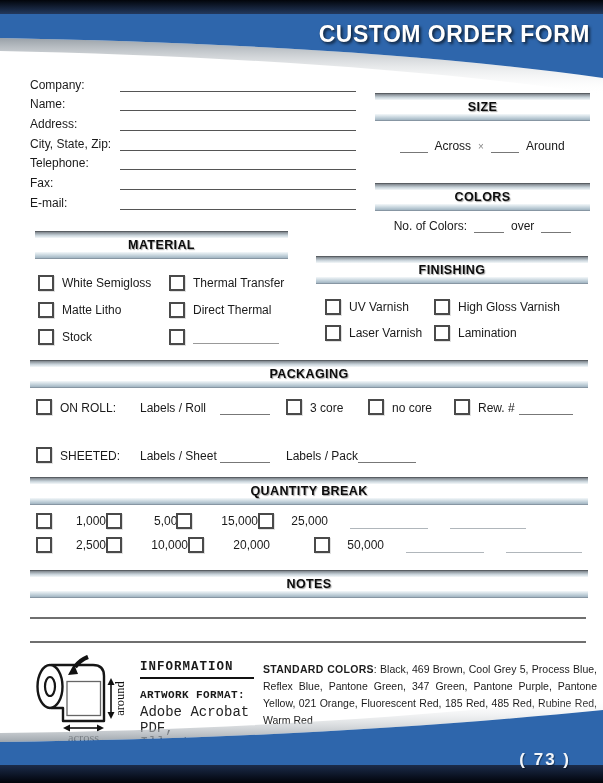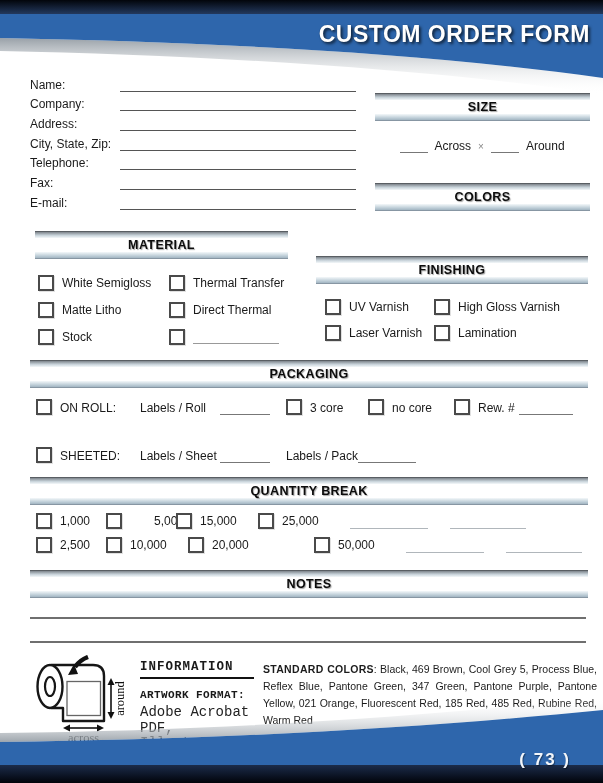--- a/index.html
+++ b/index.html
@@ -60,21 +60,21 @@
   }
   .times{font-size:10px;color:#888;margin:0 1px;line-height:13px;}
 
   
   .ck-row{display:flex;align-items:center;font-size:12px;}
   .ck-row .lbl{margin-left:8px;}
 
   
   .pk-row{position:absolute;left:36px;width:548px;display:flex;align-items:flex-end;font-size:12px;}
   .pk-row .cb{align-self:flex-end;margin-bottom:0;}
-  .qb-cell{display:flex;align-items:center;}
+  .qb-cell{display:flex;align-items:center;justify-content:space-between;}
   .qb-cell .lbl{margin-left:8px;}
 
   .note-line{position:absolute;left:30px;width:556px;border-top:2px solid #6f6f6f;}
 
   
   .info-block{position:absolute;left:140px;top:660px;width:122px;font-family:Liberation Mono, monospace;}
   .info-title{font-size:12.5px;font-weight:bold;letter-spacing:1px;}
   .info-rule{border-top:2px solid #111;width:114px;margin:3px 0 10px 0;}
   .artwork-label{font-size:11px;font-weight:bold;letter-spacing:.4px;margin-bottom:4px;}
   .artwork-line{font-size:14px;color:#222;line-height:15.5px;}
@@ -102,25 +102,25 @@
       </linearGradient>
     </defs>
     <path d="M0,38 C200,42 420,52 603,78 L603,94 C420,68 200,55 0,51 Z" fill="url(#gShadowDown)"></path>
     <path d="M0,0 H603 V78 C420,52 200,42 0,38 Z" fill="#2e66ac"></path>
     <rect x="0" y="0" width="603" height="14" fill="url(#gDark)"></rect>
   </svg>
   <div class="hdr-title">CUSTOM ORDER FORM</div>
 
   <div class="contact">
     <div class="c-row">
+      <span class="c-label">Company:</span>
+      <span class="c-line"></span>
+    </div>
+    <div class="c-row">
       <span class="c-label">Name:</span>
-      <span class="c-line"></span>
-    </div>
-    <div class="c-row">
-      <span class="c-label">Company:</span>
       <span class="c-line"></span>
     </div>
     <div class="c-row">
       <span class="c-label">Address:</span>
       <span class="c-line"></span>
     </div>
     <div class="c-row">
       <span class="c-label">City, State, Zip:</span>
       <span class="c-line"></span>
     </div>
@@ -148,20 +148,26 @@
     <span class="lbl" style="margin:0 6px;">Across</span>
     <span class="times">×</span>
     <span class="wline" style="width:28px;margin-left:6px;"></span>
     <span class="lbl" style="margin-left:7px;">Around</span>
   </div>
 
   <div class="sec-head" style="left:375px;top:183px;width:215px;">
     <div class="bar bar-top"></div>
     <div class="sec-title">COLORS</div>
     <div class="bar bar-bottom"></div>
+  </div>
+  <div class="inline-row" style="left:375px;top:219px;width:215px;">
+    <span class="lbl">No. of Colors:</span>
+    <span class="wline" style="width:30px;margin:0 7px;"></span>
+    <span class="lbl">over</span>
+    <span class="wline" style="width:30px;margin-left:7px;"></span>
   </div>
 
   <div class="sec-head" style="left:35px;top:231px;width:253px;">
     <div class="bar bar-top"></div>
     <div class="sec-title">MATERIAL</div>
     <div class="bar bar-bottom"></div>
   </div>
   <div class="ck-row abs" style="left:38px;top:275px;width:250px;">
     <span class="cb"></span>
     <span class="lbl" style="width:107px;">White Semigloss</span>

